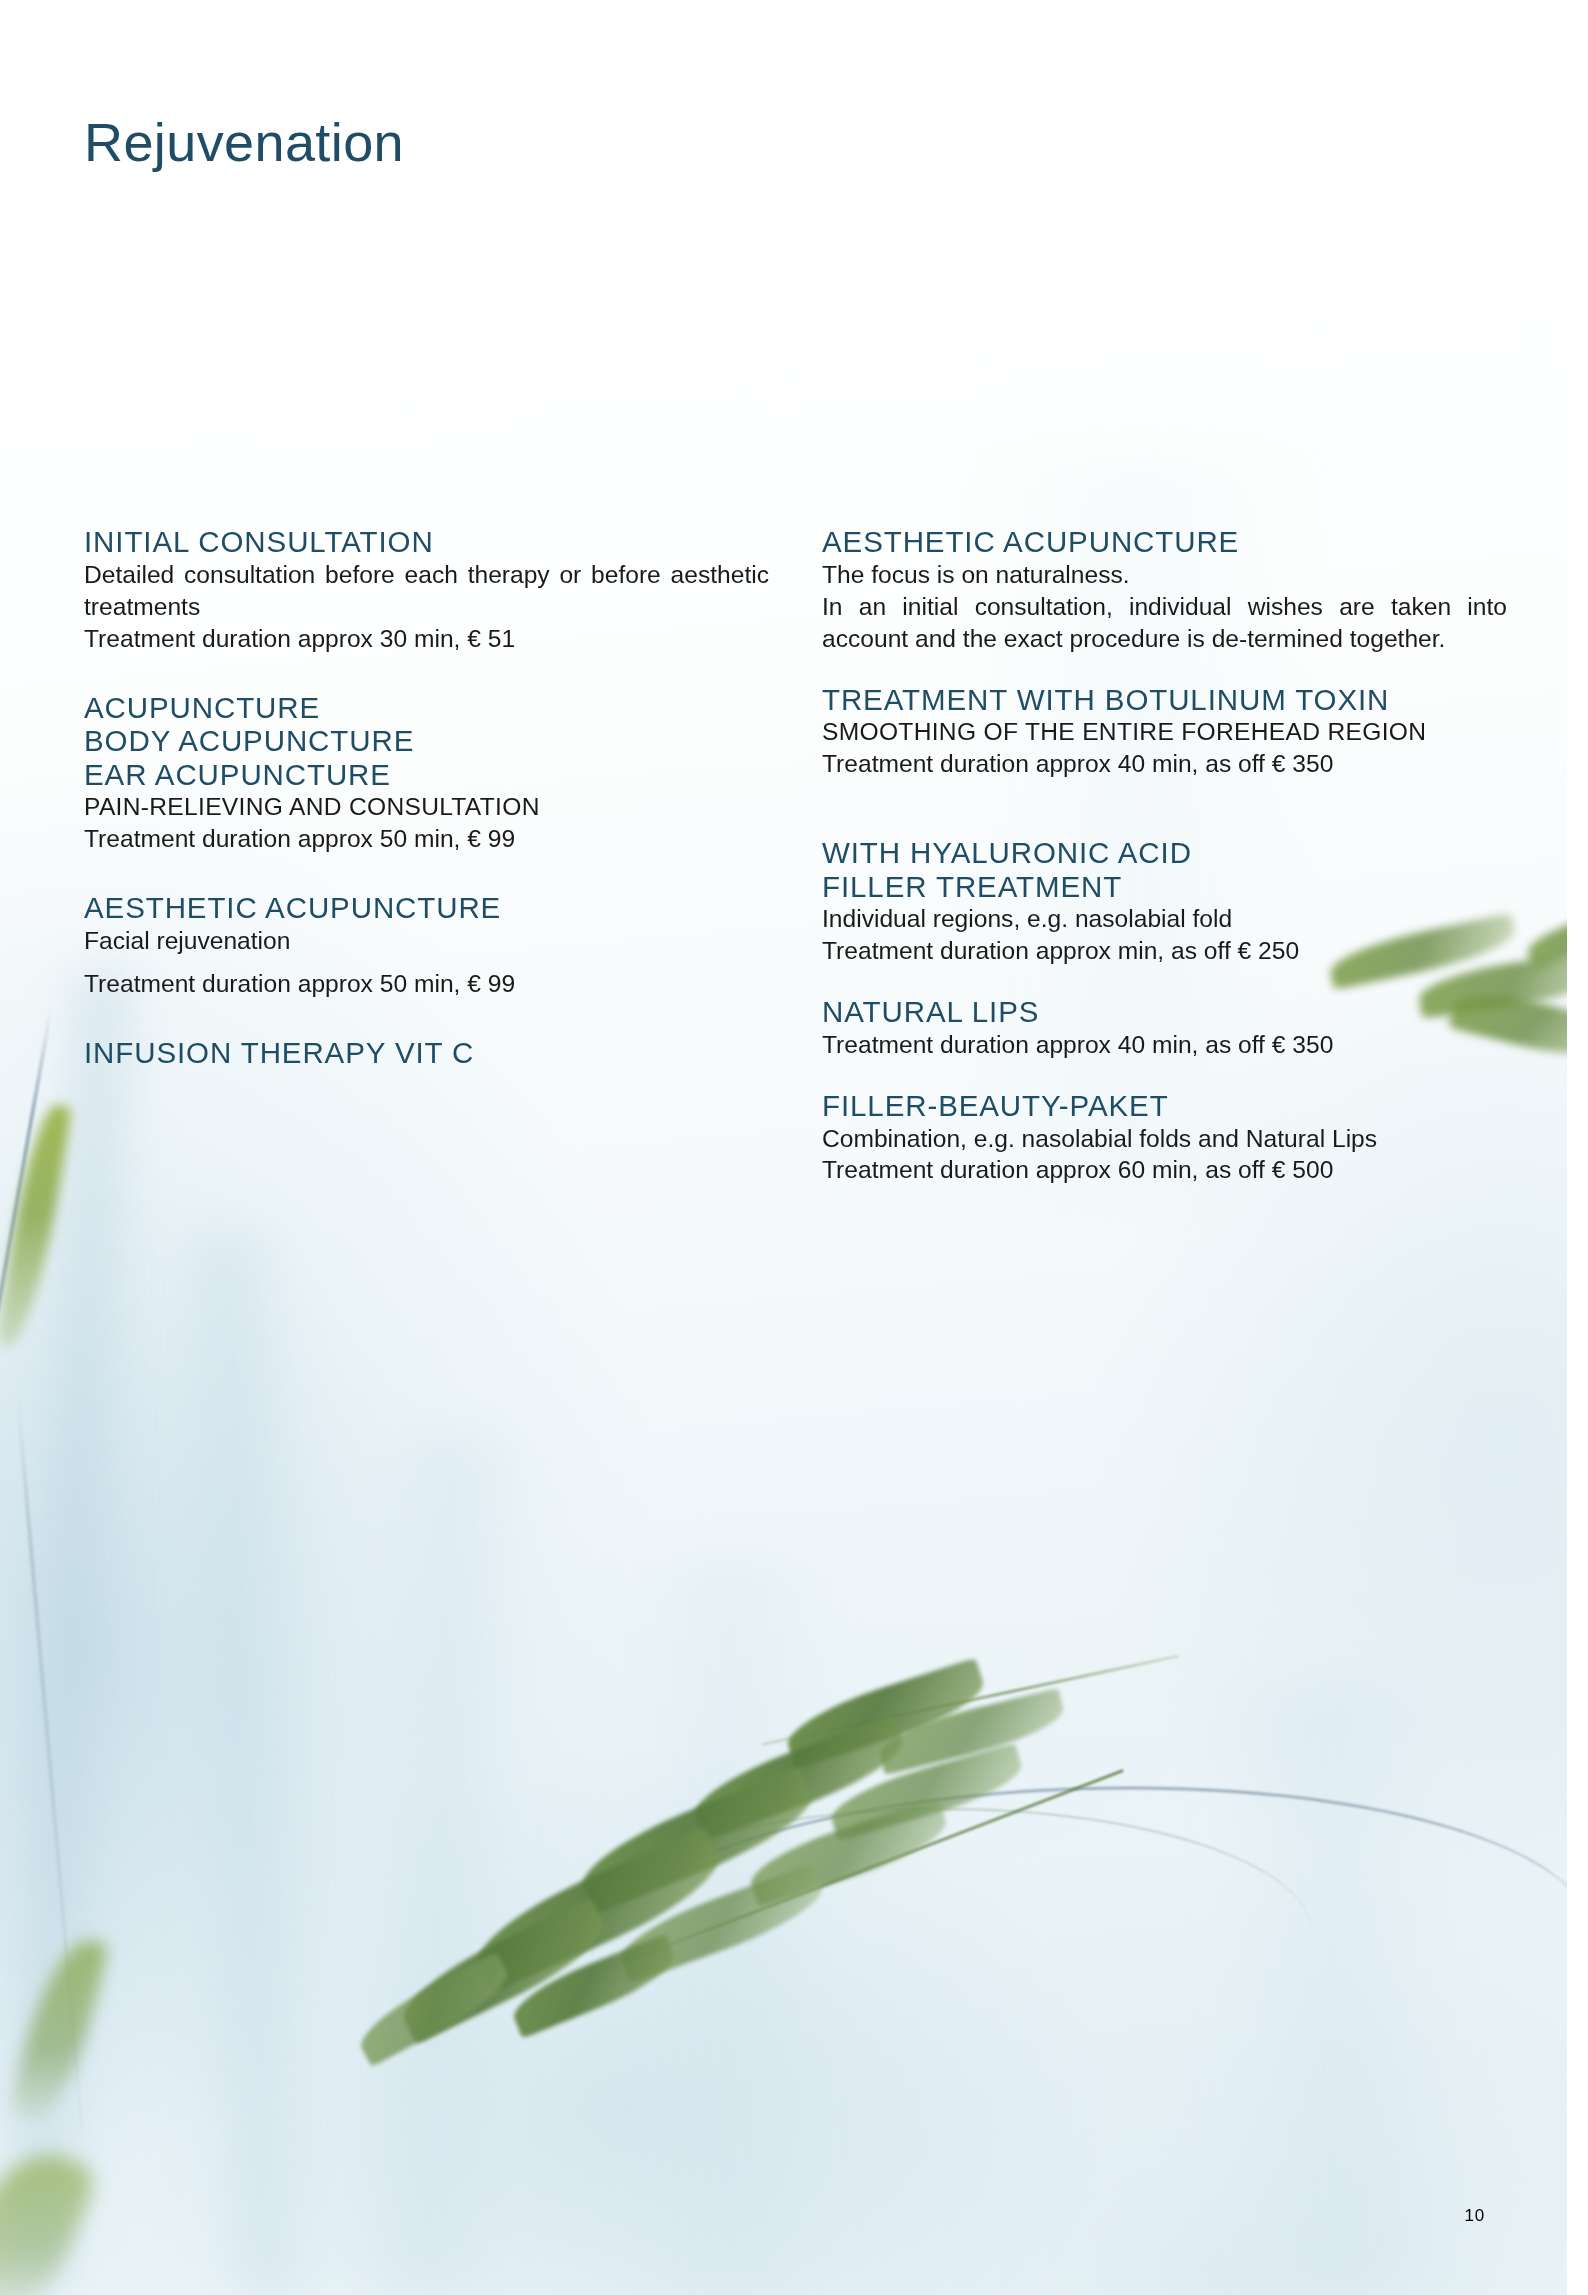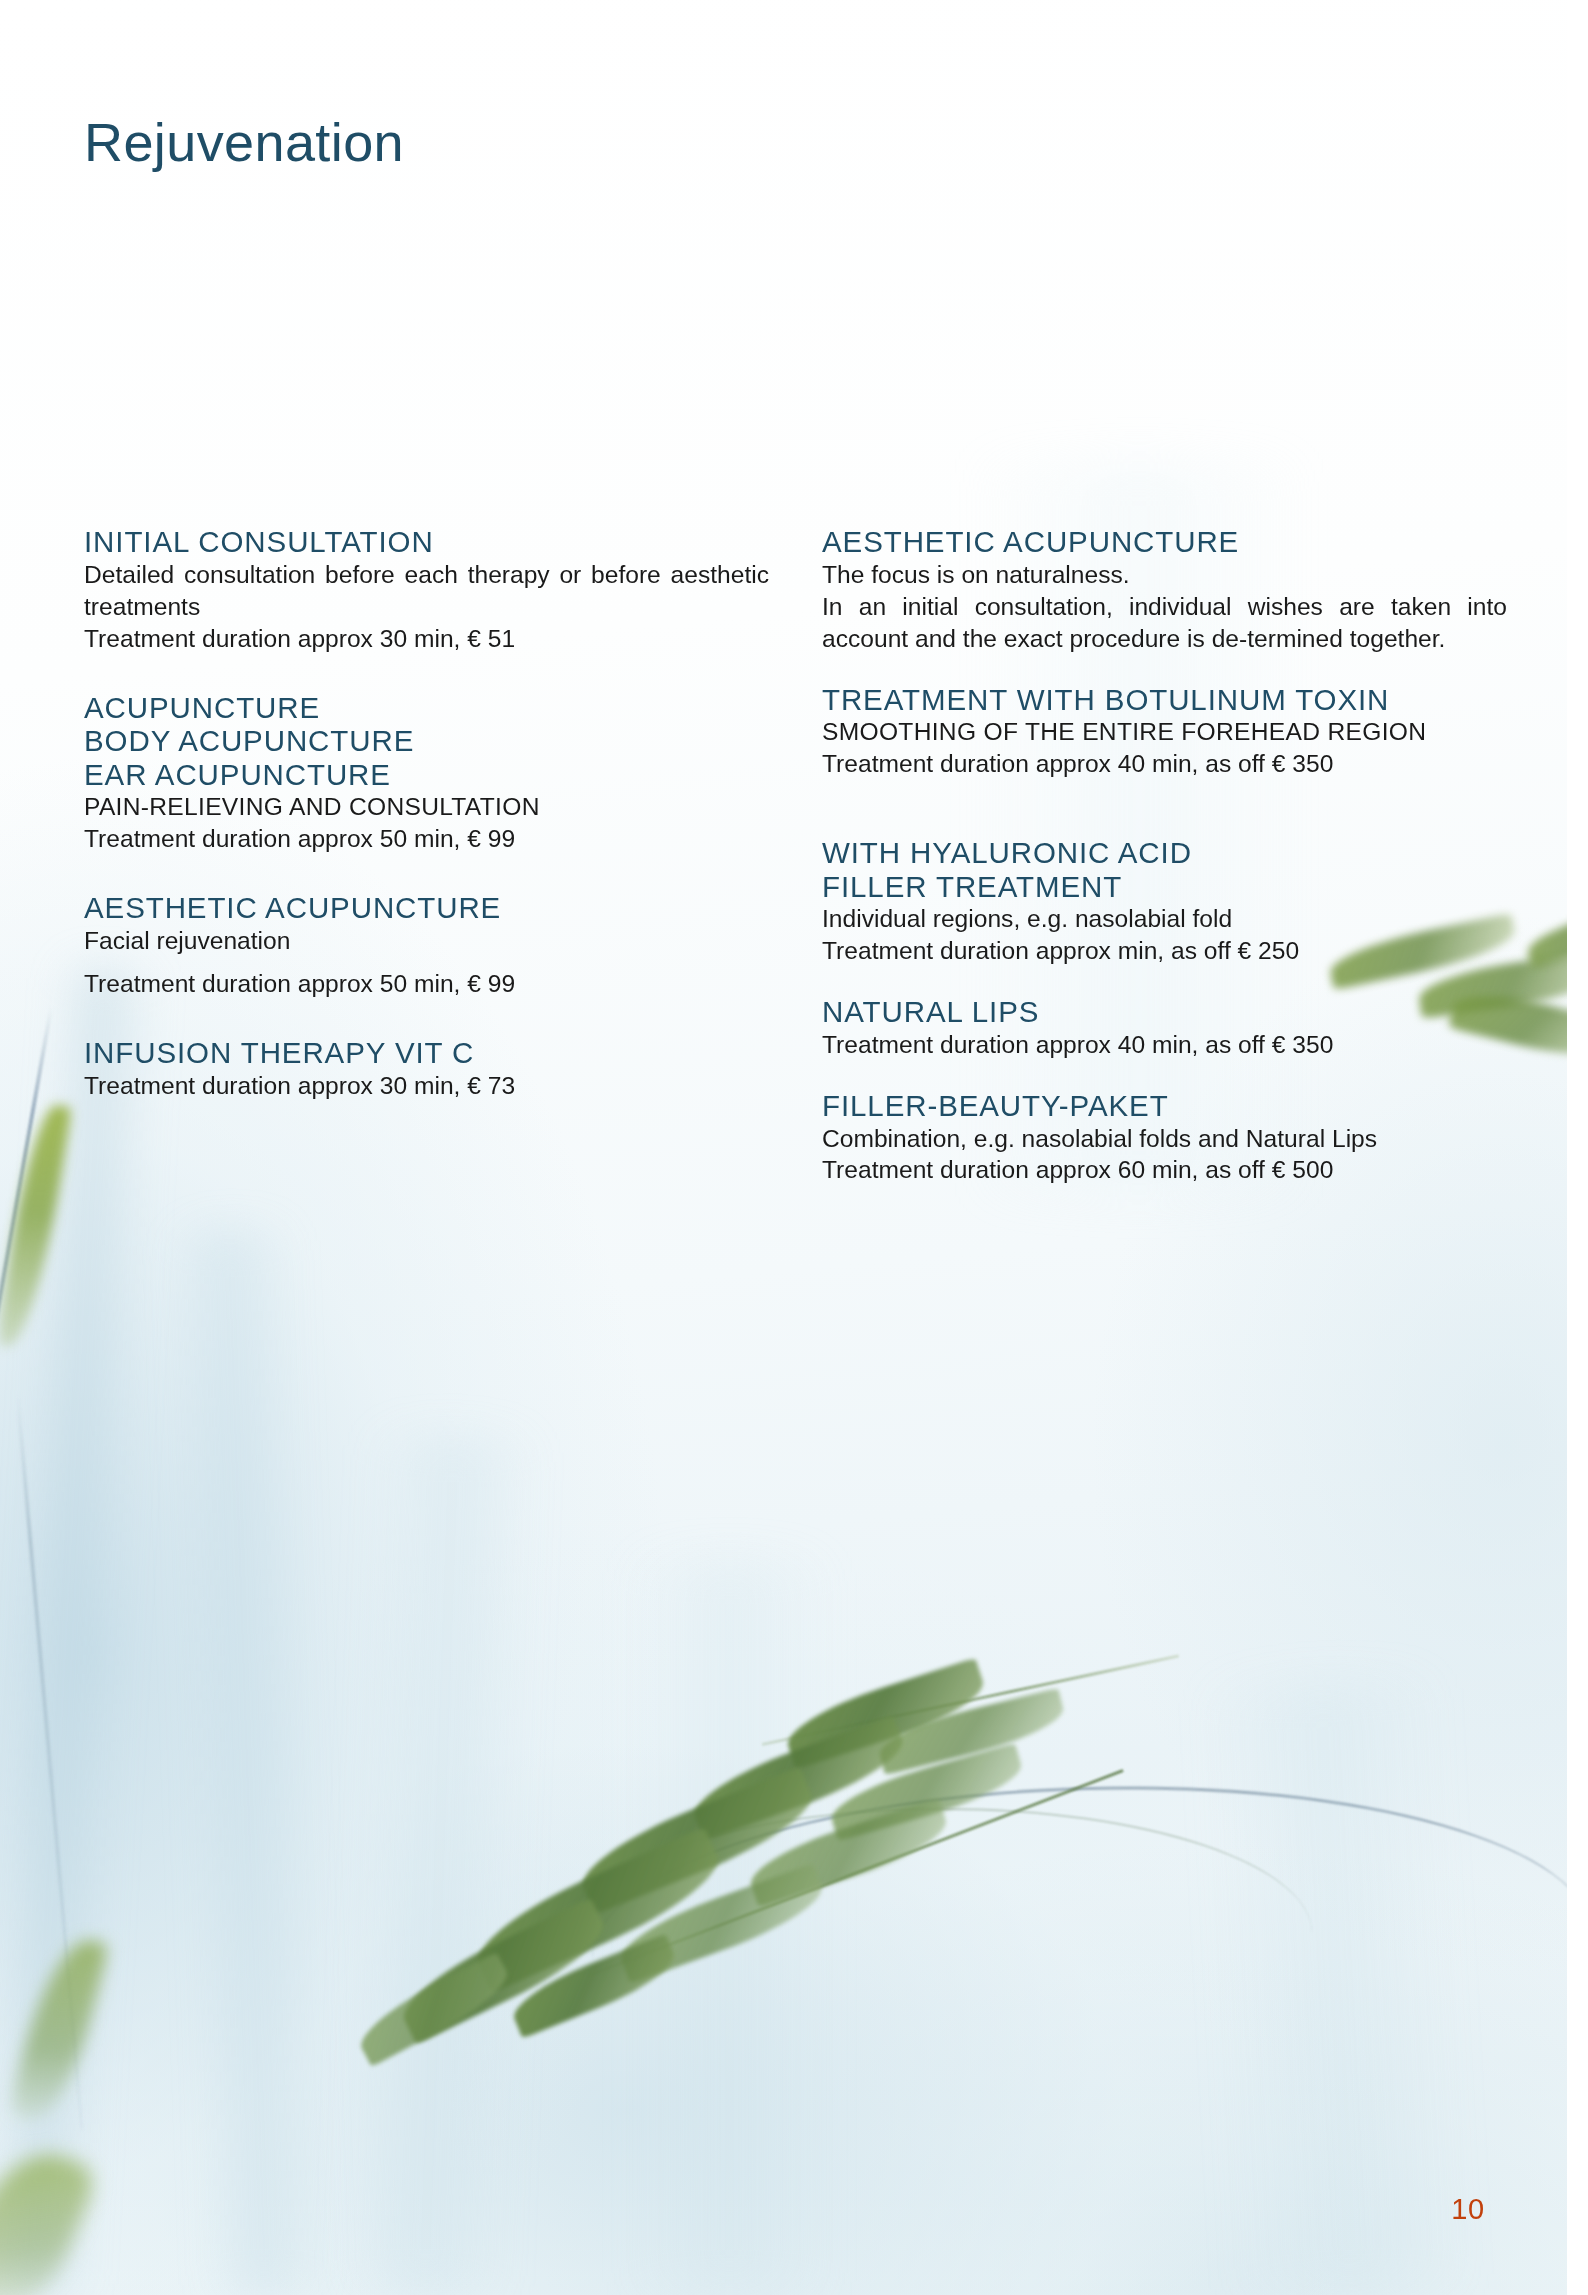--- a/index.html
+++ b/index.html
@@ -169,22 +169,22 @@
   p.body.caps { letter-spacing: 0.3px; }
 
   .blk { margin-bottom: 0; }
   .gap-sm { height: 11.5px; }
   .gap-md { height: 28px; }
   .gap-lg { height: 36px; }
 
   .page-number {
     position: absolute;
     right: 82px; bottom: 69px;
-    font-size: 29px;
-    color: #c2410c;
+    font-size: 17px;
+    color: #000000;
     letter-spacing: 0.8px;
   }
 </style>
 </head>
 <body>
 
 <div class="page">
 
   <div class="bg">
     <div class="bg-base"></div>
@@ -259,21 +259,20 @@
           <h2 class="sec">AESTHETIC ACUPUNCTURE</h2>
           <p class="body">Facial rejuvenation</p>
           <div class="gap-sm"></div>
           <p class="body">Treatment duration approx 50 min, € 99</p>
         </div>
 
         <div class="gap-lg"></div>
 
         <div class="blk">
           <h2 class="sec">INFUSION THERAPY VIT C</h2>
-          <p class="body">Treatment duration approx 30 min, € 73</p>
         </div>
 
       </div>
 
       <div class="col col-right">
 
         <div class="blk">
           <h2 class="sec">AESTHETIC ACUPUNCTURE</h2>
           <p class="body">The focus is on naturalness.</p>
           <p class="body justify">In an initial consultation, individual  wishes are taken into account and the exact procedure is de-termined together.</p>

